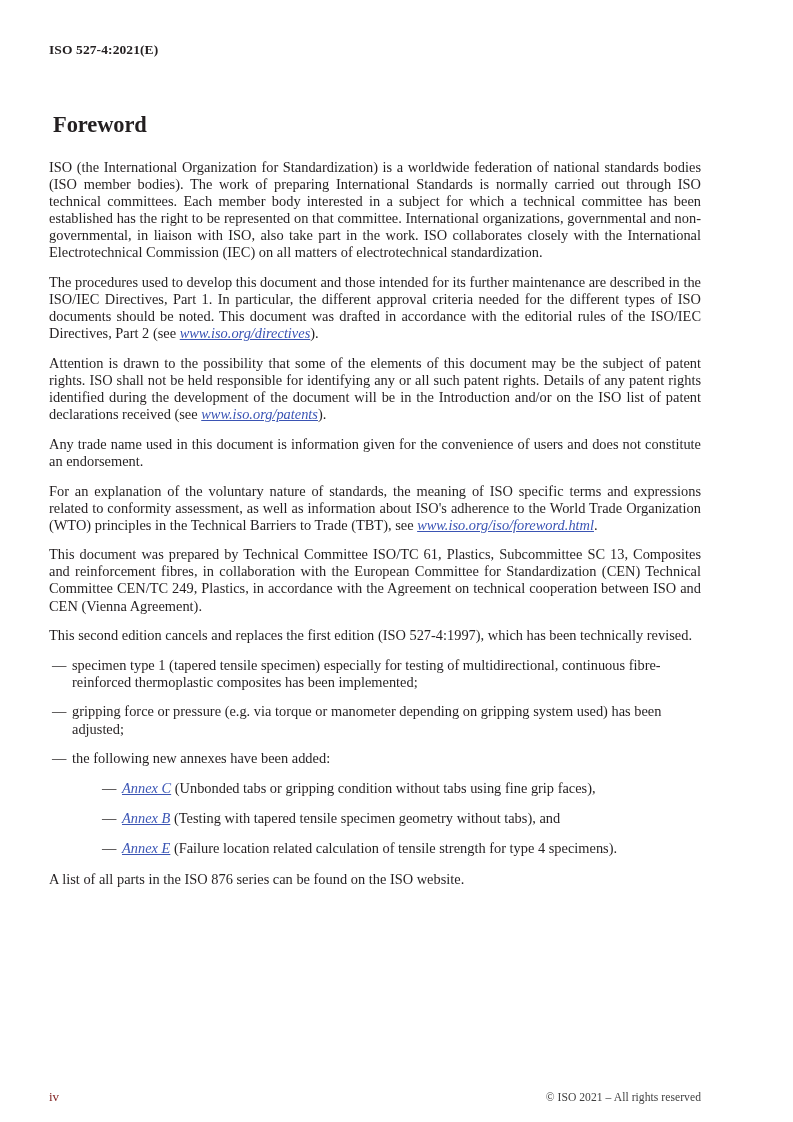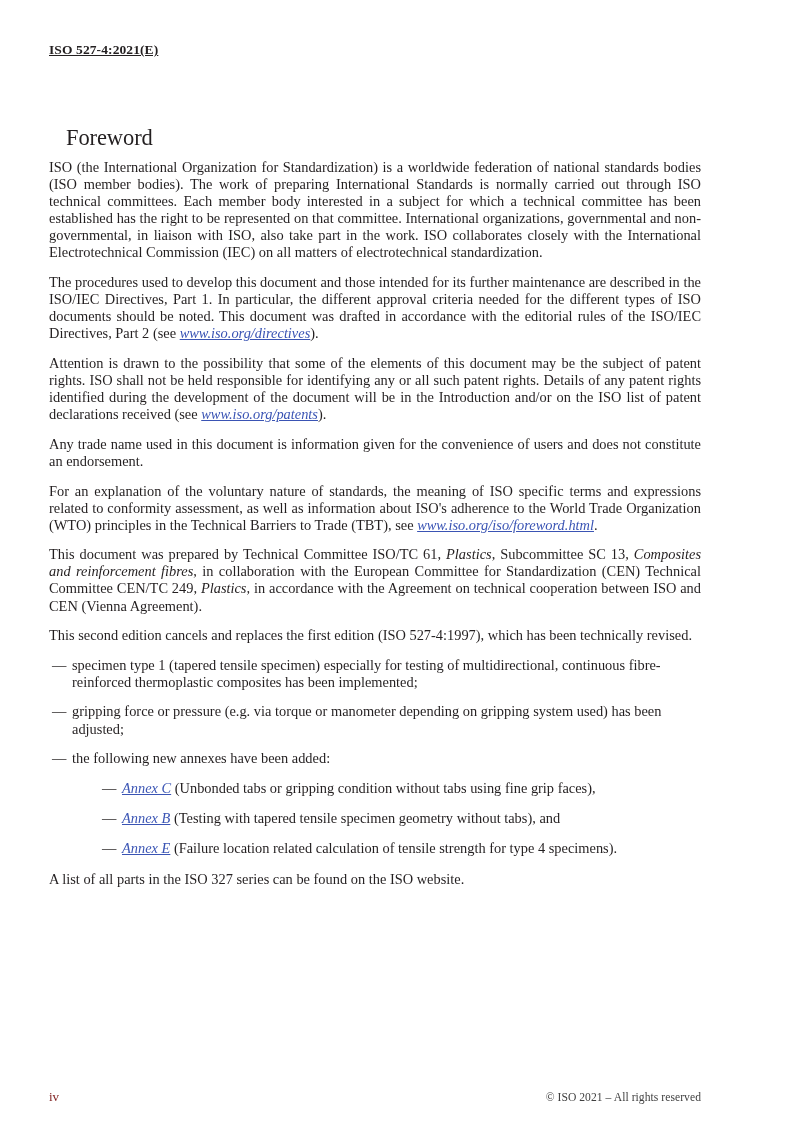--- a/index.html
+++ b/index.html
@@ -20,34 +20,33 @@
     left: 0; top: 0;
     width: 793px;
     height: 1122px;
     box-sizing: border-box;
   }
   .content {
     position: absolute;
     left: 49px;
     top: 42px;
     width: 652px;
-    text-decoration: underline;
   }
   .running-head {
     font-size: 13.5px;
     font-weight: bold;
     letter-spacing: 0.1px;
     color: #231f20;
     margin: 0;
     line-height: 1.2;
   }
   h1.section-title {
     font-size: 22.5px;
-    font-weight: normal;
-    margin: 17px;
+    font-weight: bold;
+    margin: 4px;
     padding: 0;
     color: #231f20;
     position: absolute;
     left: 49px;
     top: 108px;
     letter-spacing: -0.1px;
   }
   .body-block {
     position: absolute;
     left: 49px;
@@ -62,21 +61,21 @@
     margin: 0 0 12.5px 0;
     color: #231f20;
     hyphens: none;
   }
   a.doc-link, span.doc-link {
     color: #3a54b4;
     text-decoration: underline;
     text-underline-offset: 1px;
     font-style: italic;
   }
-  .ital { font-style: italic; }
+  .ital { }
 
   ul.dash-list {
     list-style: none;
     margin: 0;
     padding: 0;
   }
   ul.dash-list > li.dash-item {
     position: relative;
     font-size: 14.4px;
     line-height: 17.1px;
@@ -189,21 +188,21 @@
             </li>
             <li class="sub-dash-item">
               <span class="dash">—</span>
               <a class="doc-link" href="#">Annex E</a><span> (Failure location related calculation of tensile strength for type 4 specimens).</span>
             </li>
           </ul>
         </div>
       </li>
     </ul>
 
-    <p class="para">A list of all parts in the ISO 327 series can be found on the ISO website.</p>
+    <p class="para">A list of all parts in the ISO 876 series can be found on the ISO website.</p>
 
 
   </div>
 
   <div class="footer">
     <span class="folio">iv</span>
     <span class="copyright">© ISO 2021 – All rights reserved</span>
   </div>
 
 </div>

